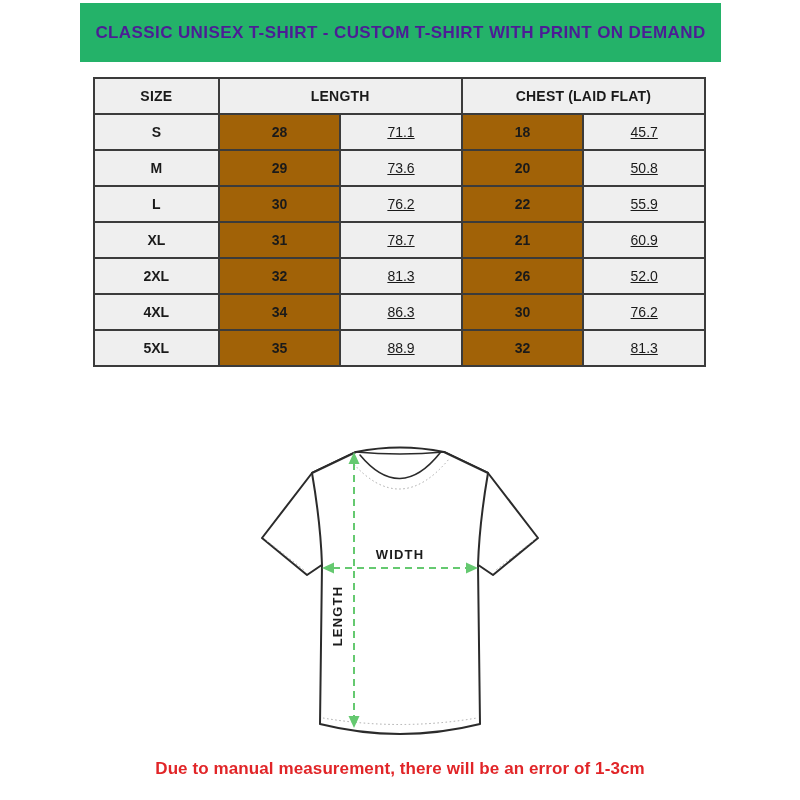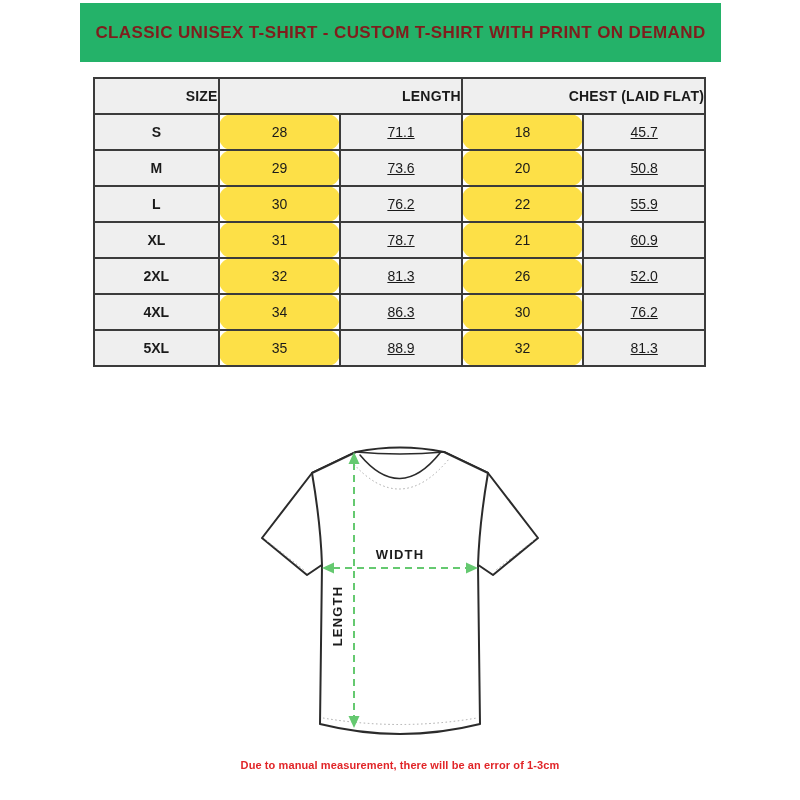--- a/index.html
+++ b/index.html
@@ -14,51 +14,51 @@
     font-family:"Liberation Sans",sans-serif;}
   .page{position:relative;width:800px;height:800px;background:#fff;}
 
   
   .banner{
     position:absolute;left:80px;top:3px;width:641px;height:59px;
     background:var(--banner-green);
     display:flex;align-items:center;justify-content:center;
   }
   .banner h1{
-    color:#7f1d1d;font-size:17px;font-weight:bold;letter-spacing:.4px;
+    color:#4c1d95;font-size:17px;font-weight:bold;letter-spacing:.4px;
     text-align:left;white-space:nowrap;
   }
 
   
   .table-wrap{position:absolute;left:93px;top:77px;width:613px;}
   table{width:100%;border-collapse:collapse;table-layout:fixed;}
   th,td{
     border:2px solid var(--border-dark);
     height:36px;text-align:center;vertical-align:middle;
     font-size:14px;color:#1a1a1a;
   }
-  th{background:var(--cell-gray);font-weight:bold;letter-spacing:.2px;text-align:right;}
+  th{background:var(--cell-gray);font-weight:bold;letter-spacing:.2px;}
   td.size-col{background:var(--cell-gray);font-weight:bold;}
   td.shade{background:var(--cell-gray);font-weight:normal;text-decoration:underline;}
-  td.plain{background:#fde047;font-weight:normal;border-radius:13px;}
+  td.plain{background:#a16207;font-weight:bold;}
 
   
   .diagram{position:absolute;left:250px;top:433px;width:300px;height:312px;}
   .shirt-line{fill:#ffffff;stroke:#2b2b2b;stroke-width:2;stroke-linejoin:round;stroke-linecap:round;}
   .collar-line{fill:none;stroke:#2b2b2b;stroke-width:1.6;stroke-linecap:round;}
   .stitch{fill:none;stroke:#a9a9a9;stroke-width:1;stroke-dasharray:1.5 2.6;}
   .arrow-line{fill:none;stroke:var(--arrow-green);stroke-width:2;stroke-dasharray:7 5;}
   .arrow-head{fill:var(--arrow-green);stroke:none;}
   .dim-label{font-family:"Liberation Sans",sans-serif;font-size:13px;font-weight:bold;
     fill:#1c1c1c;letter-spacing:1.2px;}
 
   
   .note{
     position:absolute;left:0;top:759px;width:800px;text-align:center;
-    color:var(--note-red);font-size:11px;font-weight:bold;letter-spacing:.1px;
+    color:var(--note-red);font-size:17px;font-weight:bold;letter-spacing:.1px;
   }
 </style>
 </head>
 <body>
 
 <div class="page">
 
   <div class="banner">
     <h1>CLASSIC UNISEX T-SHIRT - CUSTOM T-SHIRT WITH PRINT ON DEMAND</h1>
   </div>

